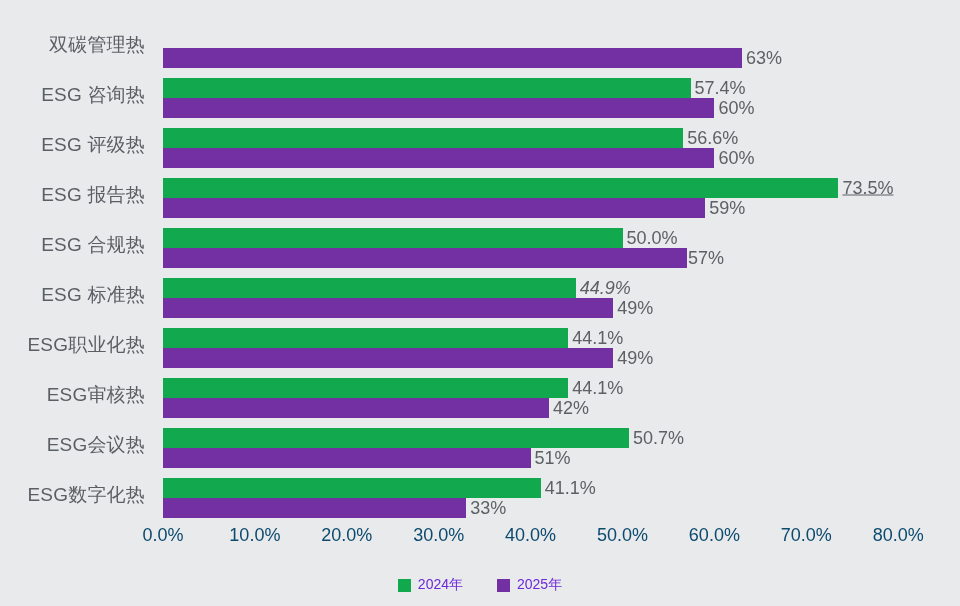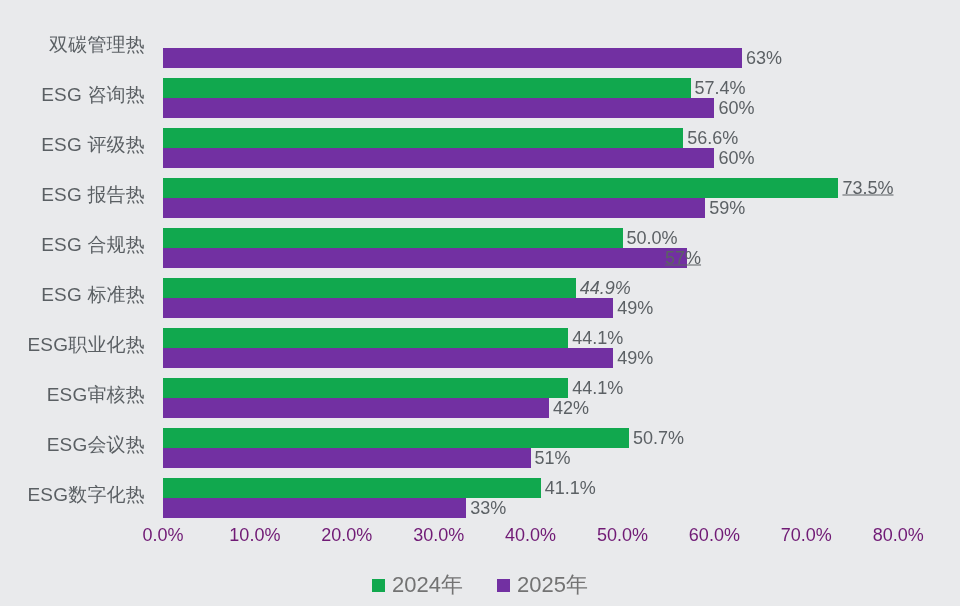--- a/index.html
+++ b/index.html
@@ -86,21 +86,21 @@
     width: 960px;
     height: 32px;
   }
   .x-tick {
     position: absolute;
     top: 0;
     width: 110px;
     margin-left: -55px;
     text-align: center;
     font-size: 18px;
-    color: #701a75;
+    color: #0c4a6e;
     white-space: nowrap;
   }
 
   
   #legend {
     position: absolute;
     left: 0;
     top: 570px;
     width: 960px;
     height: 30px;
@@ -115,22 +115,22 @@
     gap: 7px;
   }
   .legend-swatch {
     width: 13px;
     height: 13px;
     display: inline-block;
   }
   .legend-swatch.s2024 { background: #11a84e; }
   .legend-swatch.s2025 { background: #7230a2; }
   .legend-text {
-    font-size: 22px;
-    color: #737373;
+    font-size: 14px;
+    color: #6d28d9;
     white-space: nowrap;
   }
 </style>
 </head>
 <body>
 
 <div id="chart-root">
 
   <div id="plot-area">
       <div class="cat-group" style="top: 20px;">
@@ -174,21 +174,21 @@
         </div>
       </div>
       <div class="cat-group" style="top: 220px;">
         <div class="cat-label">ESG 合规热</div>
         <div class="bar-track r1" style="width: 459.5px;">
           <div class="bar s2024" style="width: 459.5px; background: rgb(17, 168, 78);"></div>
           <div class="bar-value" style="left: 459.5px;">50.0%</div>
         </div>
         <div class="bar-track r2" style="width: 523.83px;">
           <div class="bar s2025" style="width: 523.83px; background: rgb(114, 48, 162);"></div>
-          <div class="bar-value" style="left: 498px; text-decoration: underline;">57%</div>
+          <div class="bar-value" style="left: 521px;">57%</div>
         </div>
       </div>
       <div class="cat-group" style="top: 270px;">
         <div class="cat-label">ESG 标准热</div>
         <div class="bar-track r1" style="width: 412.631px;">
           <div class="bar s2024" style="width: 412.631px; background: rgb(17, 168, 78);"></div>
           <div class="bar-value" style="left: 412.631px; font-style: italic;">44.9%</div>
         </div>
         <div class="bar-track r2" style="width: 450.31px;">
           <div class="bar s2025" style="width: 450.31px; background: rgb(114, 48, 162);"></div>

